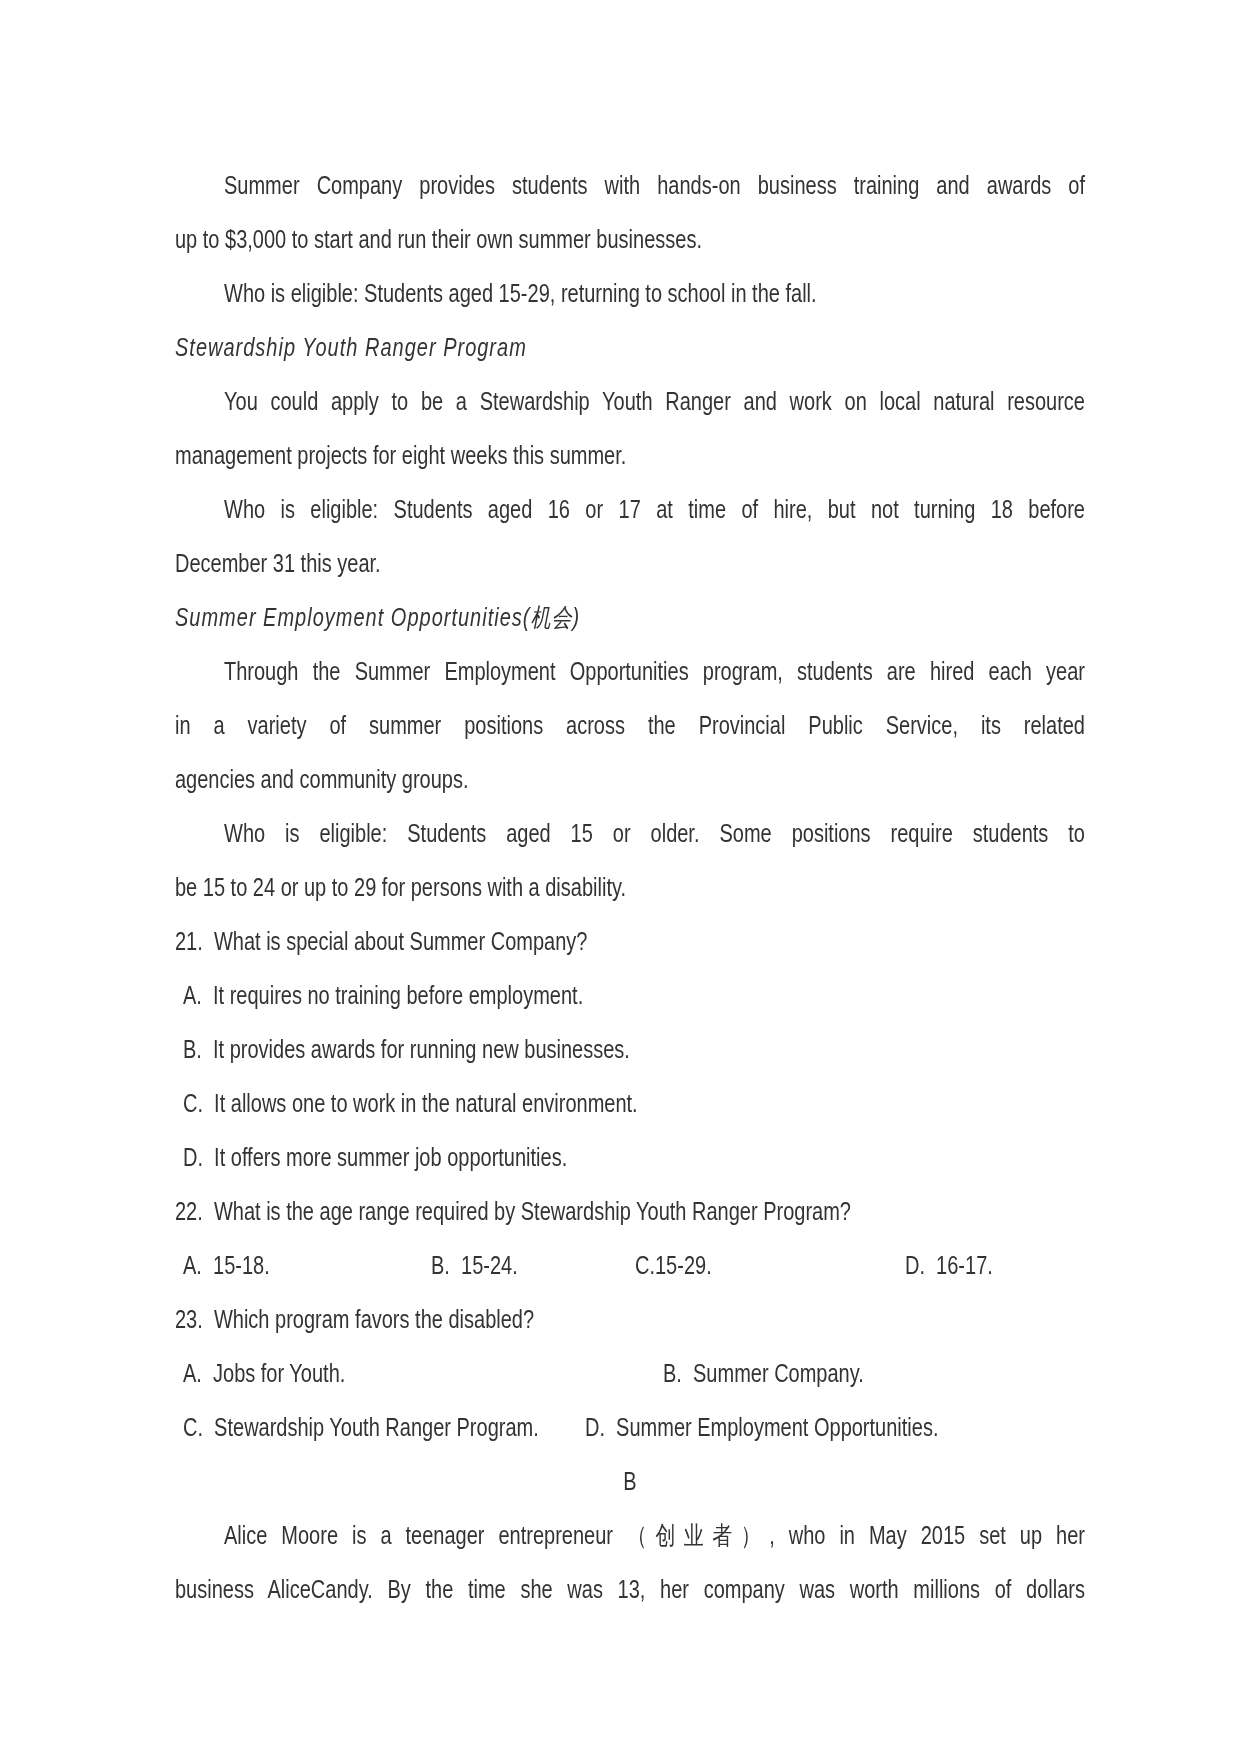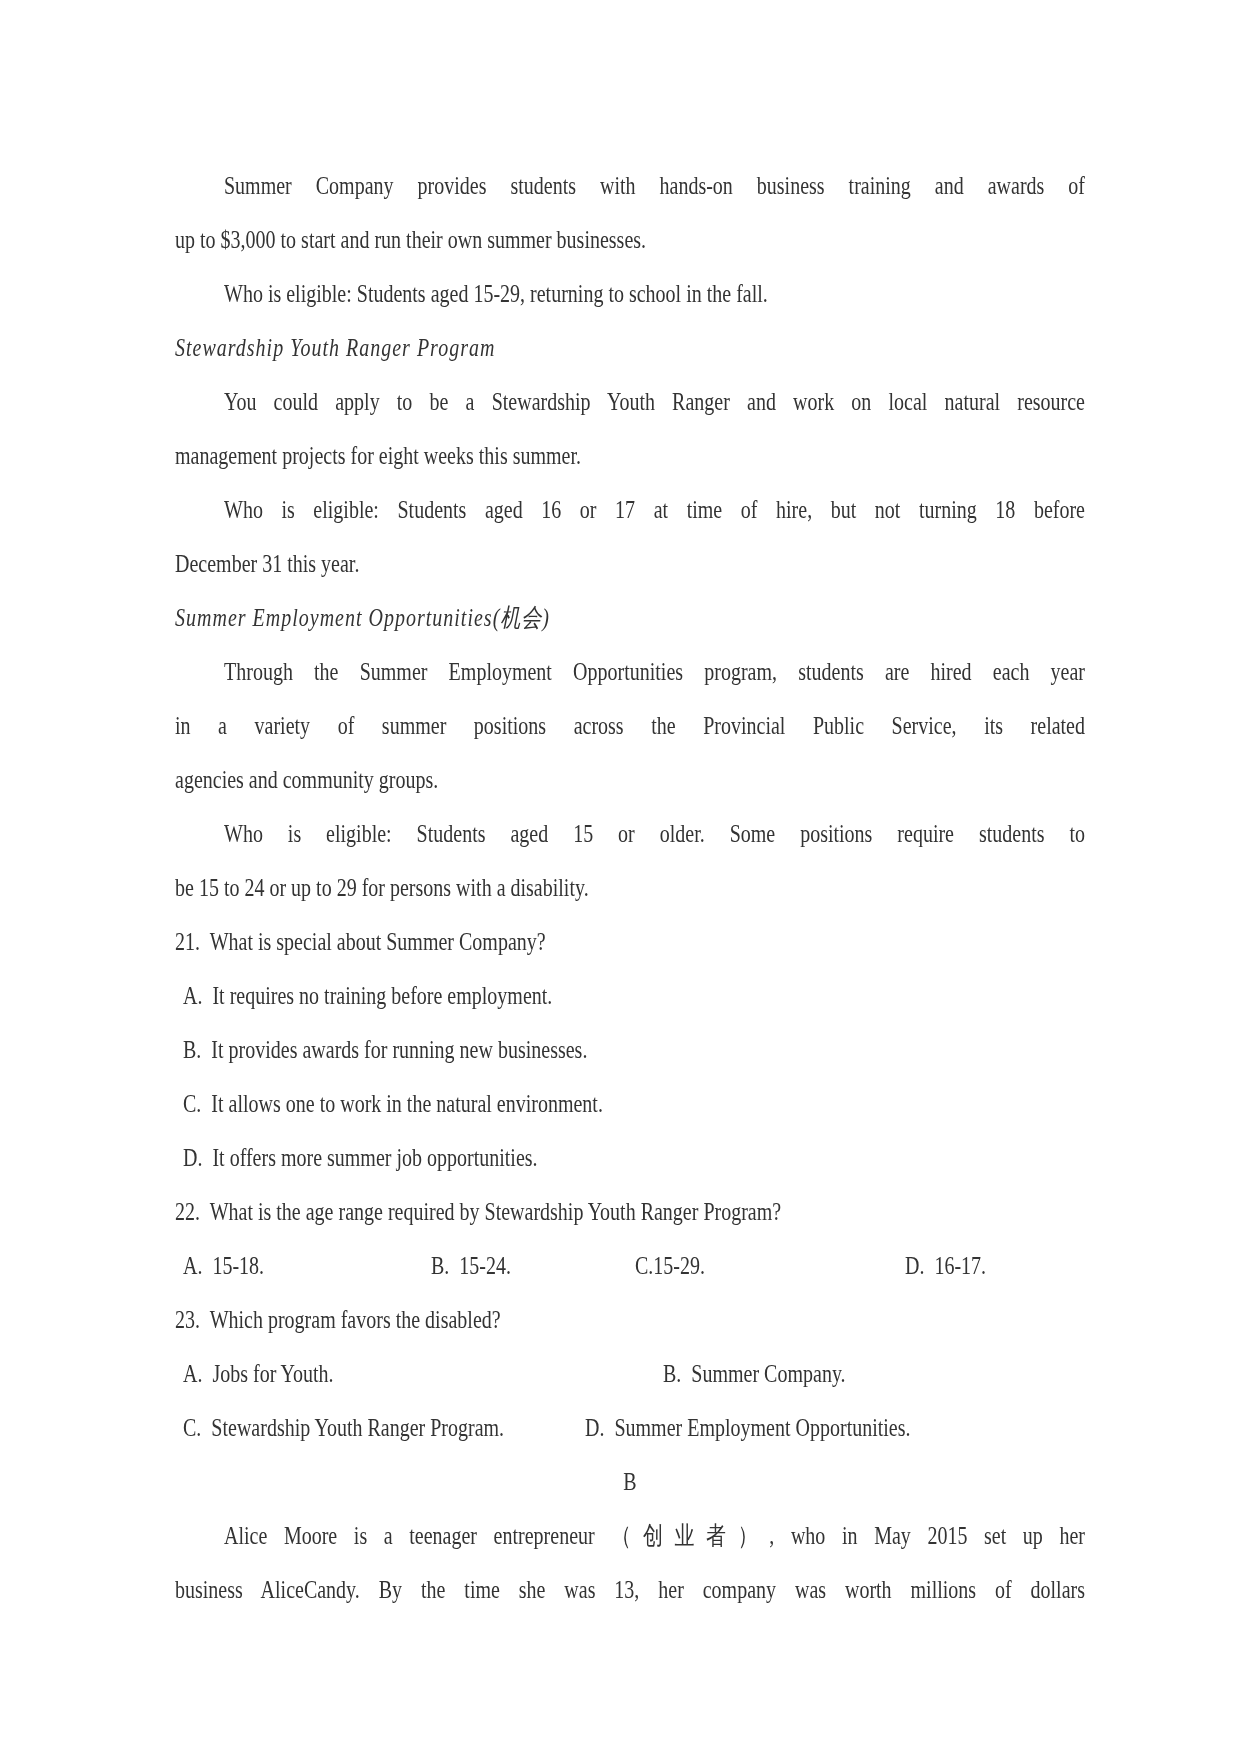--- a/index.html
+++ b/index.html
@@ -10,21 +10,21 @@
     margin:0 auto;
     background:#ffffff;
     overflow:hidden;
   }
   #text-block{
     position:absolute;
     left:175px;
     top:158px;
     width:910px;
     color:#333333;
-    font-family:Liberation Serif, serif;
+    font-family:Liberation Sans, sans-serif;
     font-size:20px;
   }
   .ln{
     height:54px;
     line-height:54px;
     white-space:pre-wrap;
     transform:scaleY(1.26);
     transform-origin:50% 50%;
   }
   .indent{text-indent:49px;}

